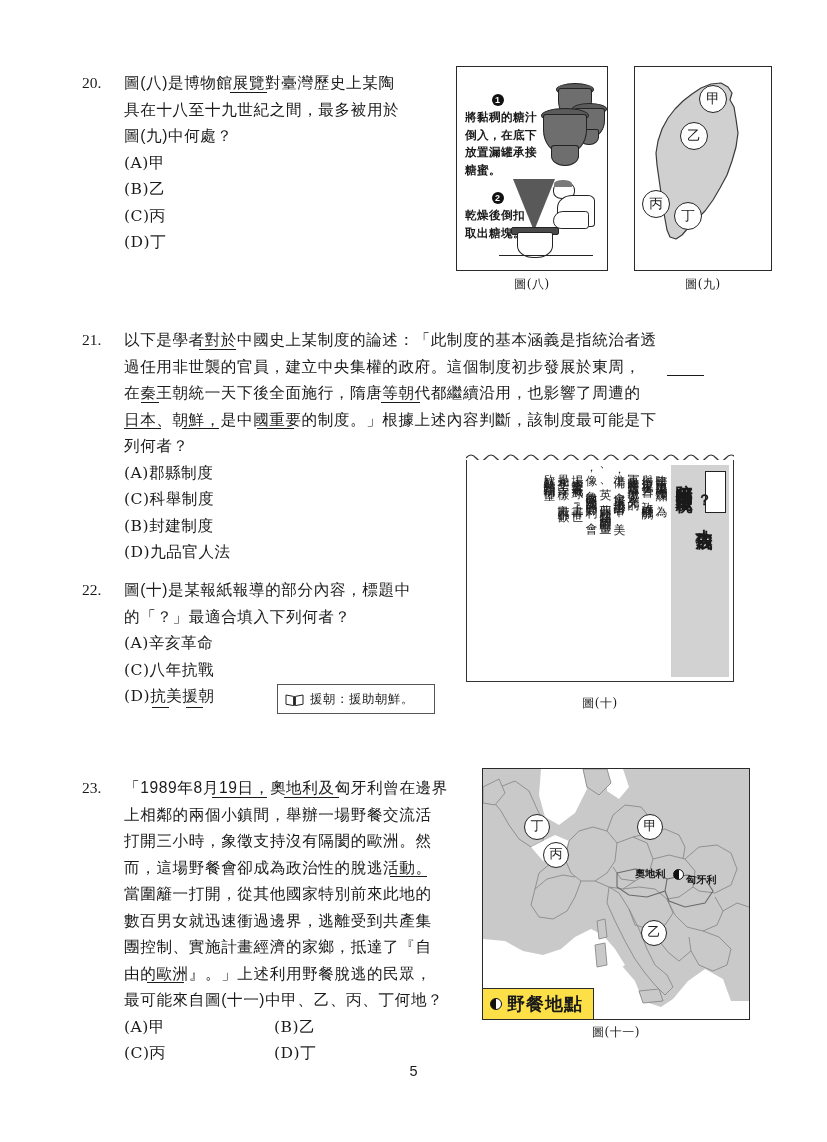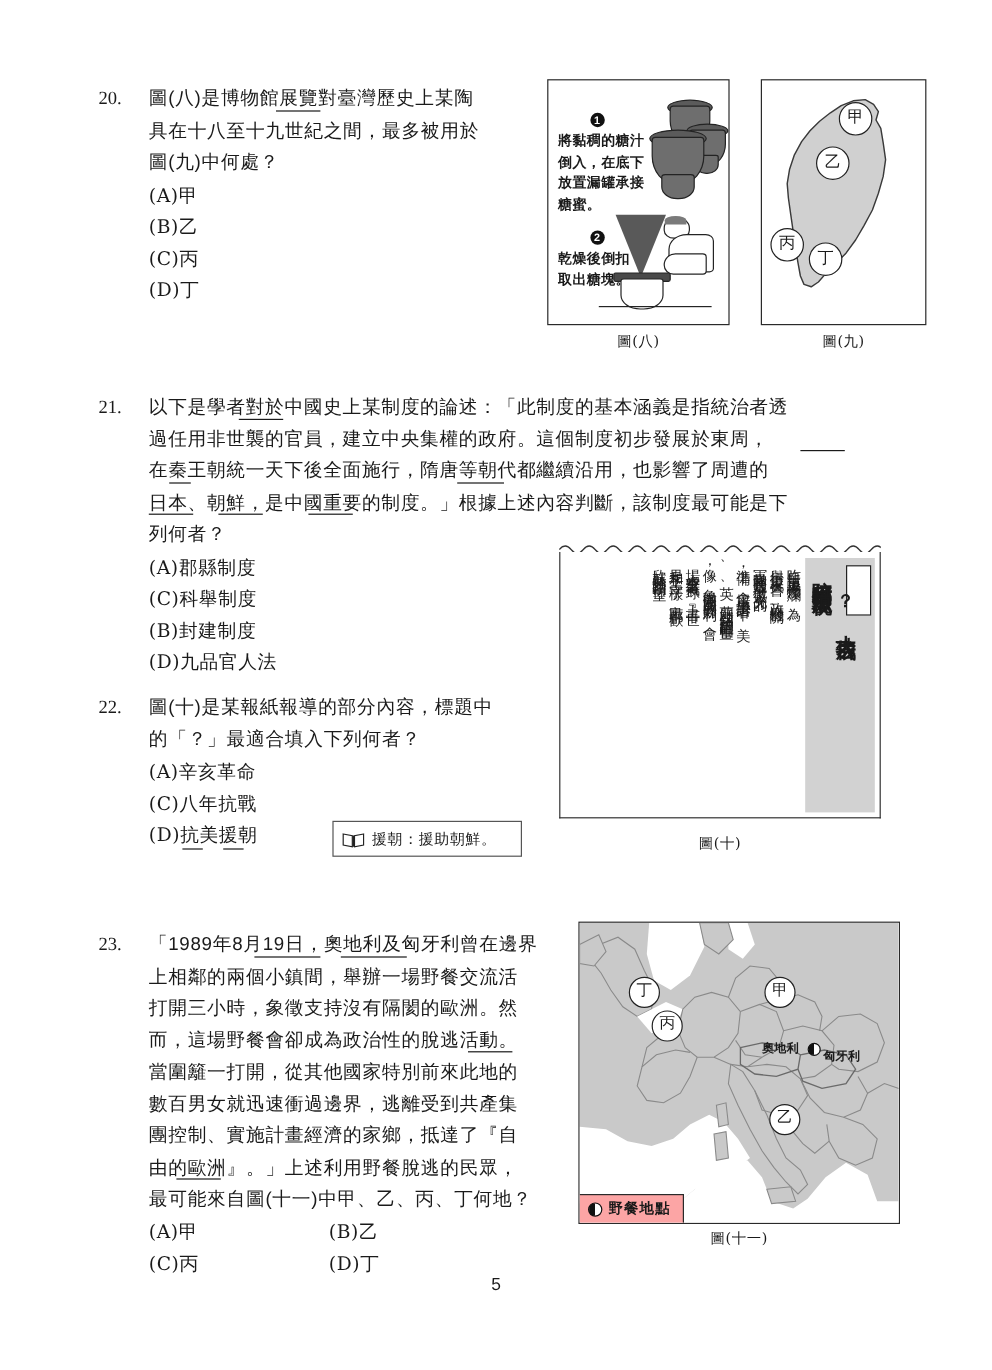--- a/index.html
+++ b/index.html
@@ -291,26 +291,26 @@
     font-size: 10px;
     font-weight: bold;
     letter-spacing: 0.3px;
     white-space: nowrap;
     font-family: "DejaVu Serif", "Liberation Serif", serif;
   }
   #eu-legend {
     position: absolute;
     left: 0px;
     bottom: 0px;
-    background: #fca5a5;
+    background: #fde047;
     border: 1.4px solid #2a2a2a;
     border-left: none;
     border-bottom: none;
     padding: 3px 10px 3px 7px;
-    font-size: 12px;
+    font-size: 18px;
     letter-spacing: 1px;
     white-space: nowrap;
     display: flex;
     align-items: center;
     font-weight: bold;
     font-family: Liberation Serif, serif;
   }
   .halfdot {
     display: inline-block;
     width: 10px;

